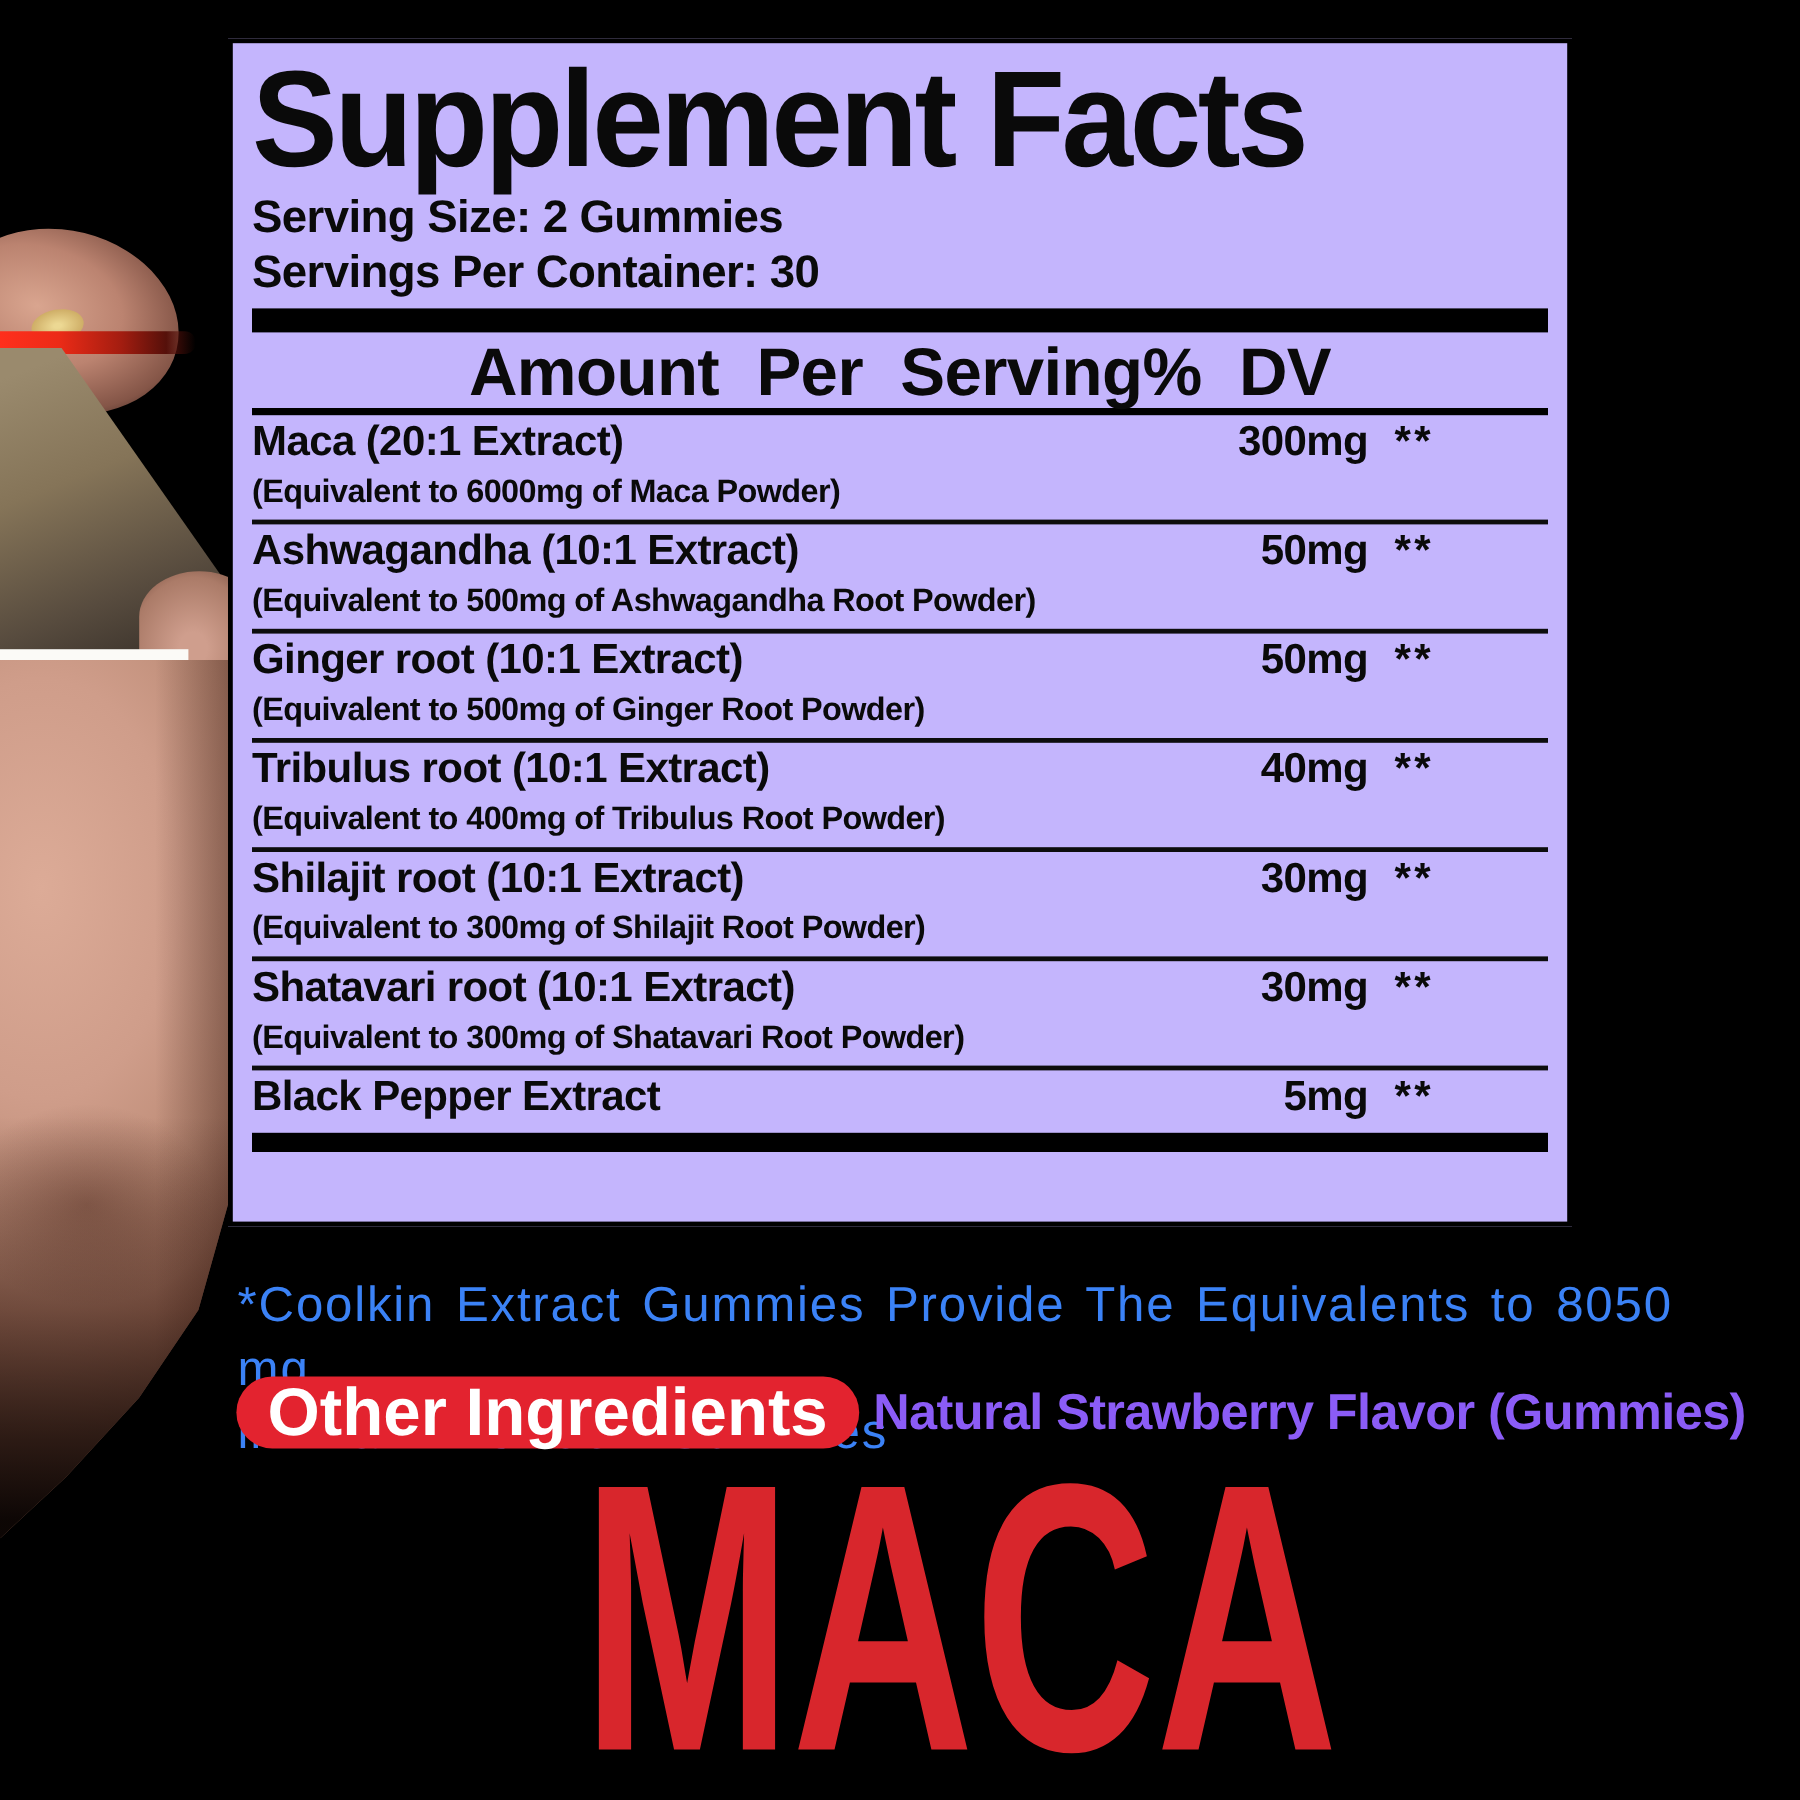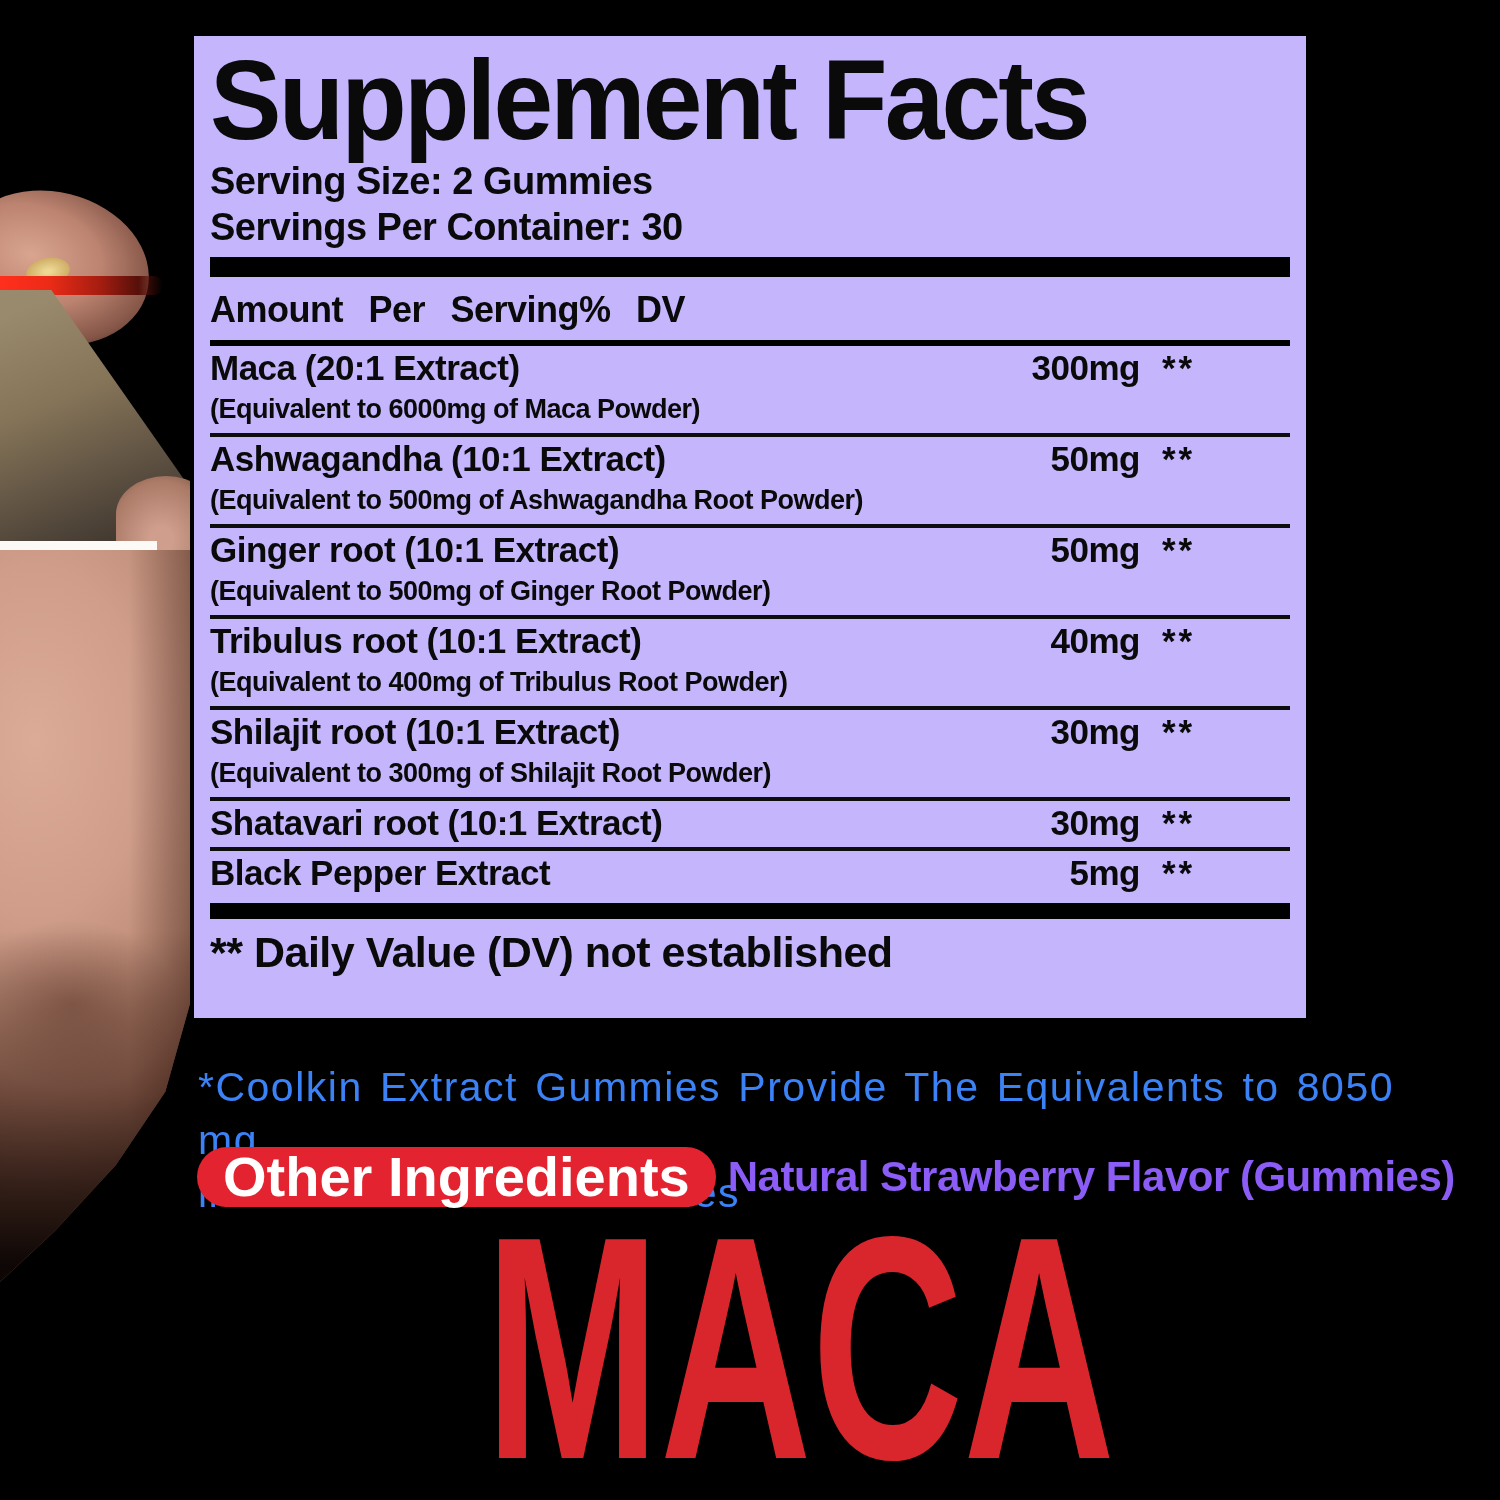--- a/index.html
+++ b/index.html
@@ -49,21 +49,21 @@
     background:#c4b5fd; border:4px solid #000; box-sizing:border-box;
     padding:6px 16px 0 16px; color:#0a0a0a;
   }
   .panel-title {
     font-size:114px; font-weight:bold; letter-spacing:-3px; line-height:1.02;
     margin:0; white-space:nowrap; transform:scaleX(0.94); transform-origin:left center;
   }
   .serving-line { font-size:38px; font-weight:600; line-height:46px; letter-spacing:-0.5px; }
   .bar-thick { height:20px; background:#000; margin-top:7px; }
   .amount-header {
-    font-size:36px; font-weight:700; text-align:left;
+    font-size:56px; font-weight:700; text-align:center;
     line-height:50px; margin:8px 0 5px 0; word-spacing:16px; letter-spacing:-0.5px;
   }
   .rows { border-top:6px solid #000; }
   .row { border-bottom:4px solid #0d0d0d; padding:3px 0 5px 0; }
   .row.last { border-bottom:0; }
   .row-main { display:flex; align-items:baseline; font-size:35px; font-weight:700; line-height:38px; letter-spacing:-0.5px; }
   .row-name { flex:1; white-space:nowrap; }
   .row-amount { width:150px; text-align:right; white-space:nowrap; }
   .row-dv { width:150px; text-align:left; padding-left:22px; box-sizing:border-box; letter-spacing:3px; }
   .row-equiv { font-size:27px; font-weight:700; line-height:38px; margin-top:3px; letter-spacing:-0.5px; white-space:nowrap; }
@@ -151,32 +151,32 @@
           <span class="row-dv">**</span>
         </div>
         <div class="row-equiv">(Equivalent to 300mg of Shilajit Root Powder)</div>
       </div>
       <div class="row">
         <div class="row-main">
           <span class="row-name">Shatavari root (10:1 Extract)</span>
           <span class="row-amount">30mg</span>
           <span class="row-dv">**</span>
         </div>
+        <div class="row-equiv">(Equivalent to 300mg of Shatavari Root Powder)</div>
       </div>
       <div class="row last">
         <div class="row-main">
           <span class="row-name">Black Pepper Extract</span>
           <span class="row-amount">5mg</span>
           <span class="row-dv">**</span>
         </div>
       </div>
     </div>
 
     <div class="bar-thick2"></div>
-    <div class="dv-note">** Daily Value (DV) not established</div>
   </section>
 
   <div class="footnote">
     <div class="fn1">*Coolkin Extract Gummies Provide The Equivalents to 8050 mg</div>
     <div class="fn2">in Raw Powder Gummies</div>
   </div>
 
   <div class="other-row">
     <span class="pill">Other Ingredients</span>
     <span class="flavor">Natural Strawberry Flavor (Gummies)</span>

